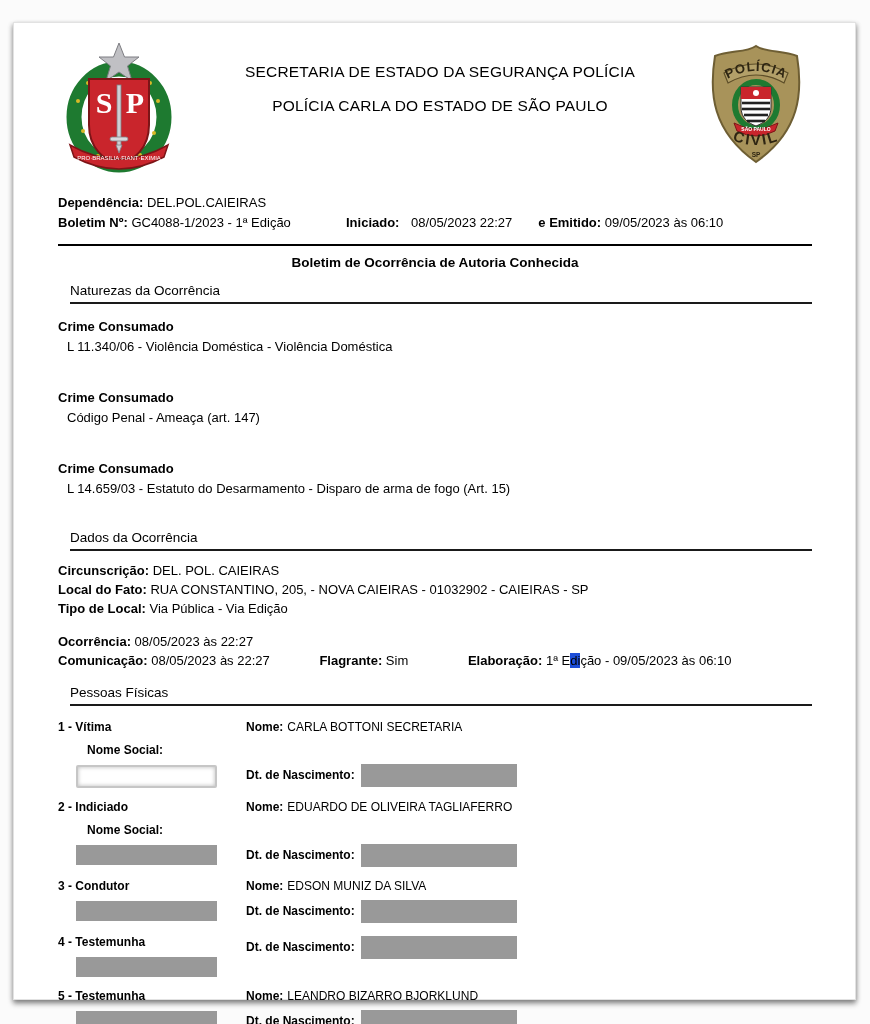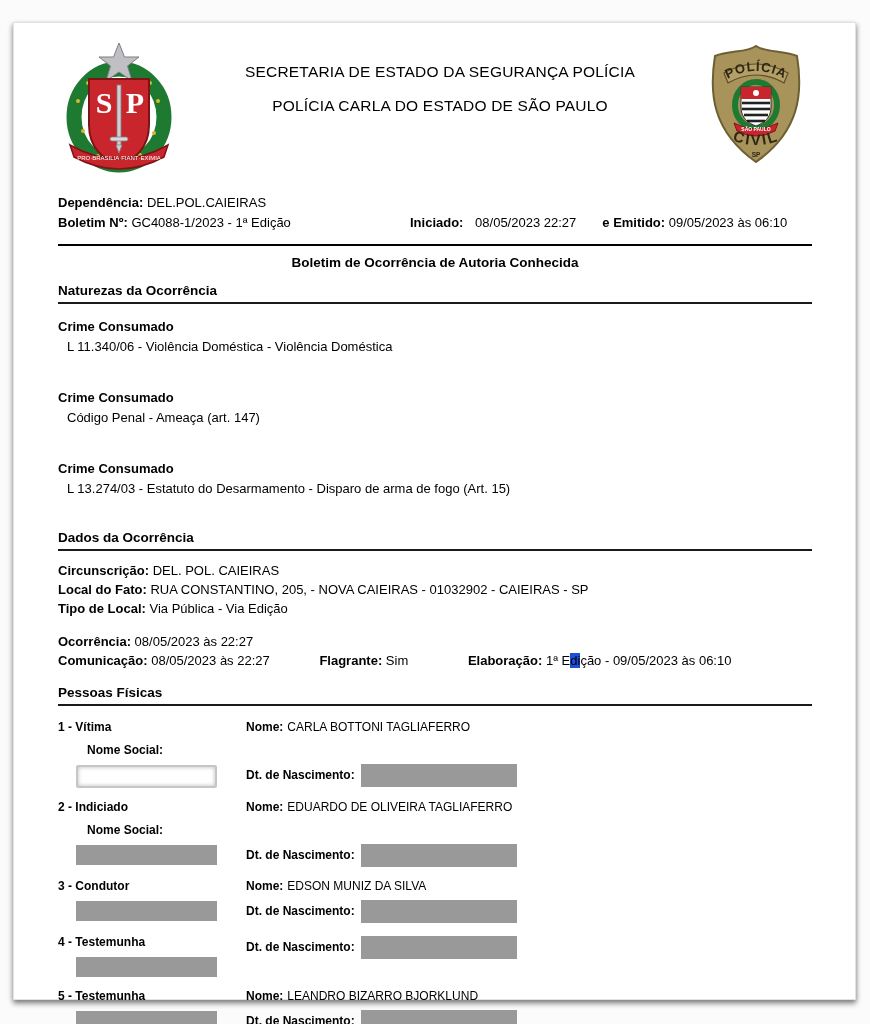--- a/index.html
+++ b/index.html
@@ -13,28 +13,28 @@
   }
   
   .header { display:flex; align-items:flex-start; height:134px; }
   .logo-left { width:122px; height:132px; flex:0 0 auto; }
   .header-center { flex:1; text-align:center; padding-top:22px; font-size:15.5px; letter-spacing:.2px; }
   .header-center .hline1 { margin-bottom:16px; }
   .badge-right { width:112px; height:122px; flex:0 0 auto; margin-top:2px; }
   
   .meta { font-size:13px; line-height:20px; margin-top:18px; }
   .lbl { font-weight:bold; }
-  .meta-boletim { display:inline-block; width:352px; }
+  .meta-boletim { display:inline-block; width:288px; }
   .meta-iniciado { display:inline-block; }
   .meta-iniciado .val { margin-left:8px; }
   .meta-emitido { display:inline-block; margin-left:26px; }
   .rule-thick { border:none; border-top:2px solid #000; margin-top:11px; }
   .doc-title { text-align:center; font-weight:bold; font-size:13.5px; margin-top:9px; }
   
-  .section-head { font-weight:bold; font-size:13.5px; border-bottom:2px solid #1a1a1a; padding-bottom:4px; }
+  .section-head { font-weight:normal; font-size:13.5px; border-bottom:2px solid #1a1a1a; padding-bottom:4px;margin-left:12px; }
   .sec-naturezas { margin-top:13px; }
   .crime { margin-top:13px; margin-bottom:31px; font-size:13px; line-height:20px; }
   .crime .ctype { font-weight:bold; }
   .crime .cdesc { padding-left:9px; }
   .sec-dados { margin-top:2px; }
   .dados-body { font-size:13px; line-height:19px; margin-top:10px; }
   .dados-row2 { margin-top:14px; }
   .flagrante { margin-left:46px; }
   .elaboracao { margin-left:56px; }
   .hl { background:#1d4ed8; }
@@ -162,21 +162,21 @@
             <div class="cdesc">L 11.340/06 - Violência Doméstica - Violência Doméstica</div>
           </div>
 
           <div class="crime">
             <div class="ctype">Crime Consumado</div>
             <div class="cdesc">Código Penal - Ameaça (art. 147)</div>
           </div>
 
           <div class="crime">
             <div class="ctype">Crime Consumado</div>
-            <div class="cdesc">L 13.274/03 - Estatuto do Desarmamento - Disparo de arma de fogo (Art. 15)</div>
+            <div class="cdesc">L 14.659/03 - Estatuto do Desarmamento - Disparo de arma de fogo (Art. 15)</div>
           </div>
         </div>
     </div>
 
     <div class="sec-dados">
       <div class="section-head">Dados da Ocorrência</div>
       <div class="dados-body">
         <div>
           <span class="lbl">Circunscrição:</span>
           <span>DEL. POL. CAIEIRAS</span>
@@ -213,21 +213,21 @@
       <div class="pessoas-list">
 
           <div class="entry">
             <div class="e-left">
               <div class="role">1 - Vítima</div>
               <div class="nome-social">Nome Social:</div>
               <div class="left-box redact-slot light"></div>
             </div>
             <div class="e-right">
               <div class="nome-line">
-                <span class="lbl">Nome:</span><span>CARLA BOTTONI TAGLIAFERRO</span>
+                <span class="lbl">Nome:</span><span>CARLA BOTTONI SECRETARIA</span>
               </div>
               <div class="spacer-ns"></div>
               <div class="dt-line">
                 <span class="lbl">Dt. de Nascimento:</span>
                 <span class="dt-box redact"></span>
               </div>
             </div>
           </div>
 
           <div class="entry">

